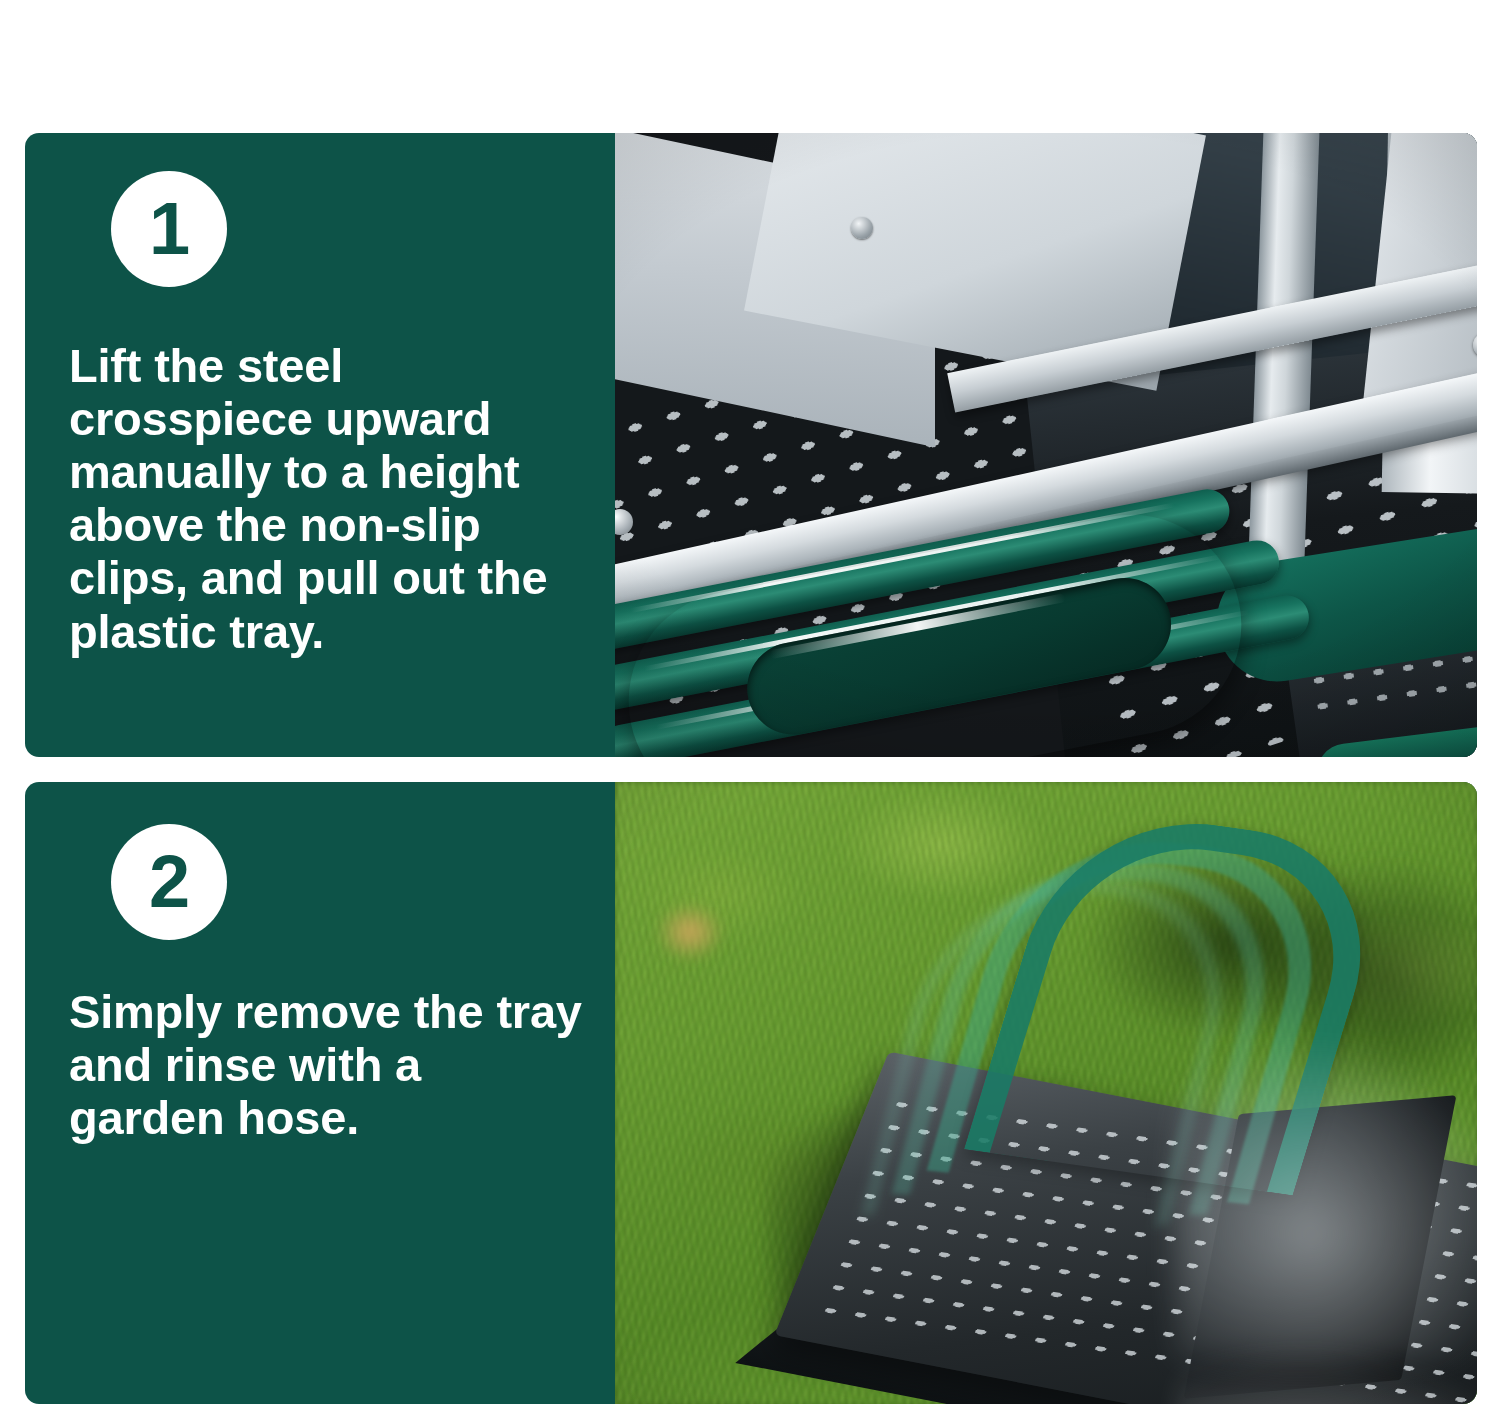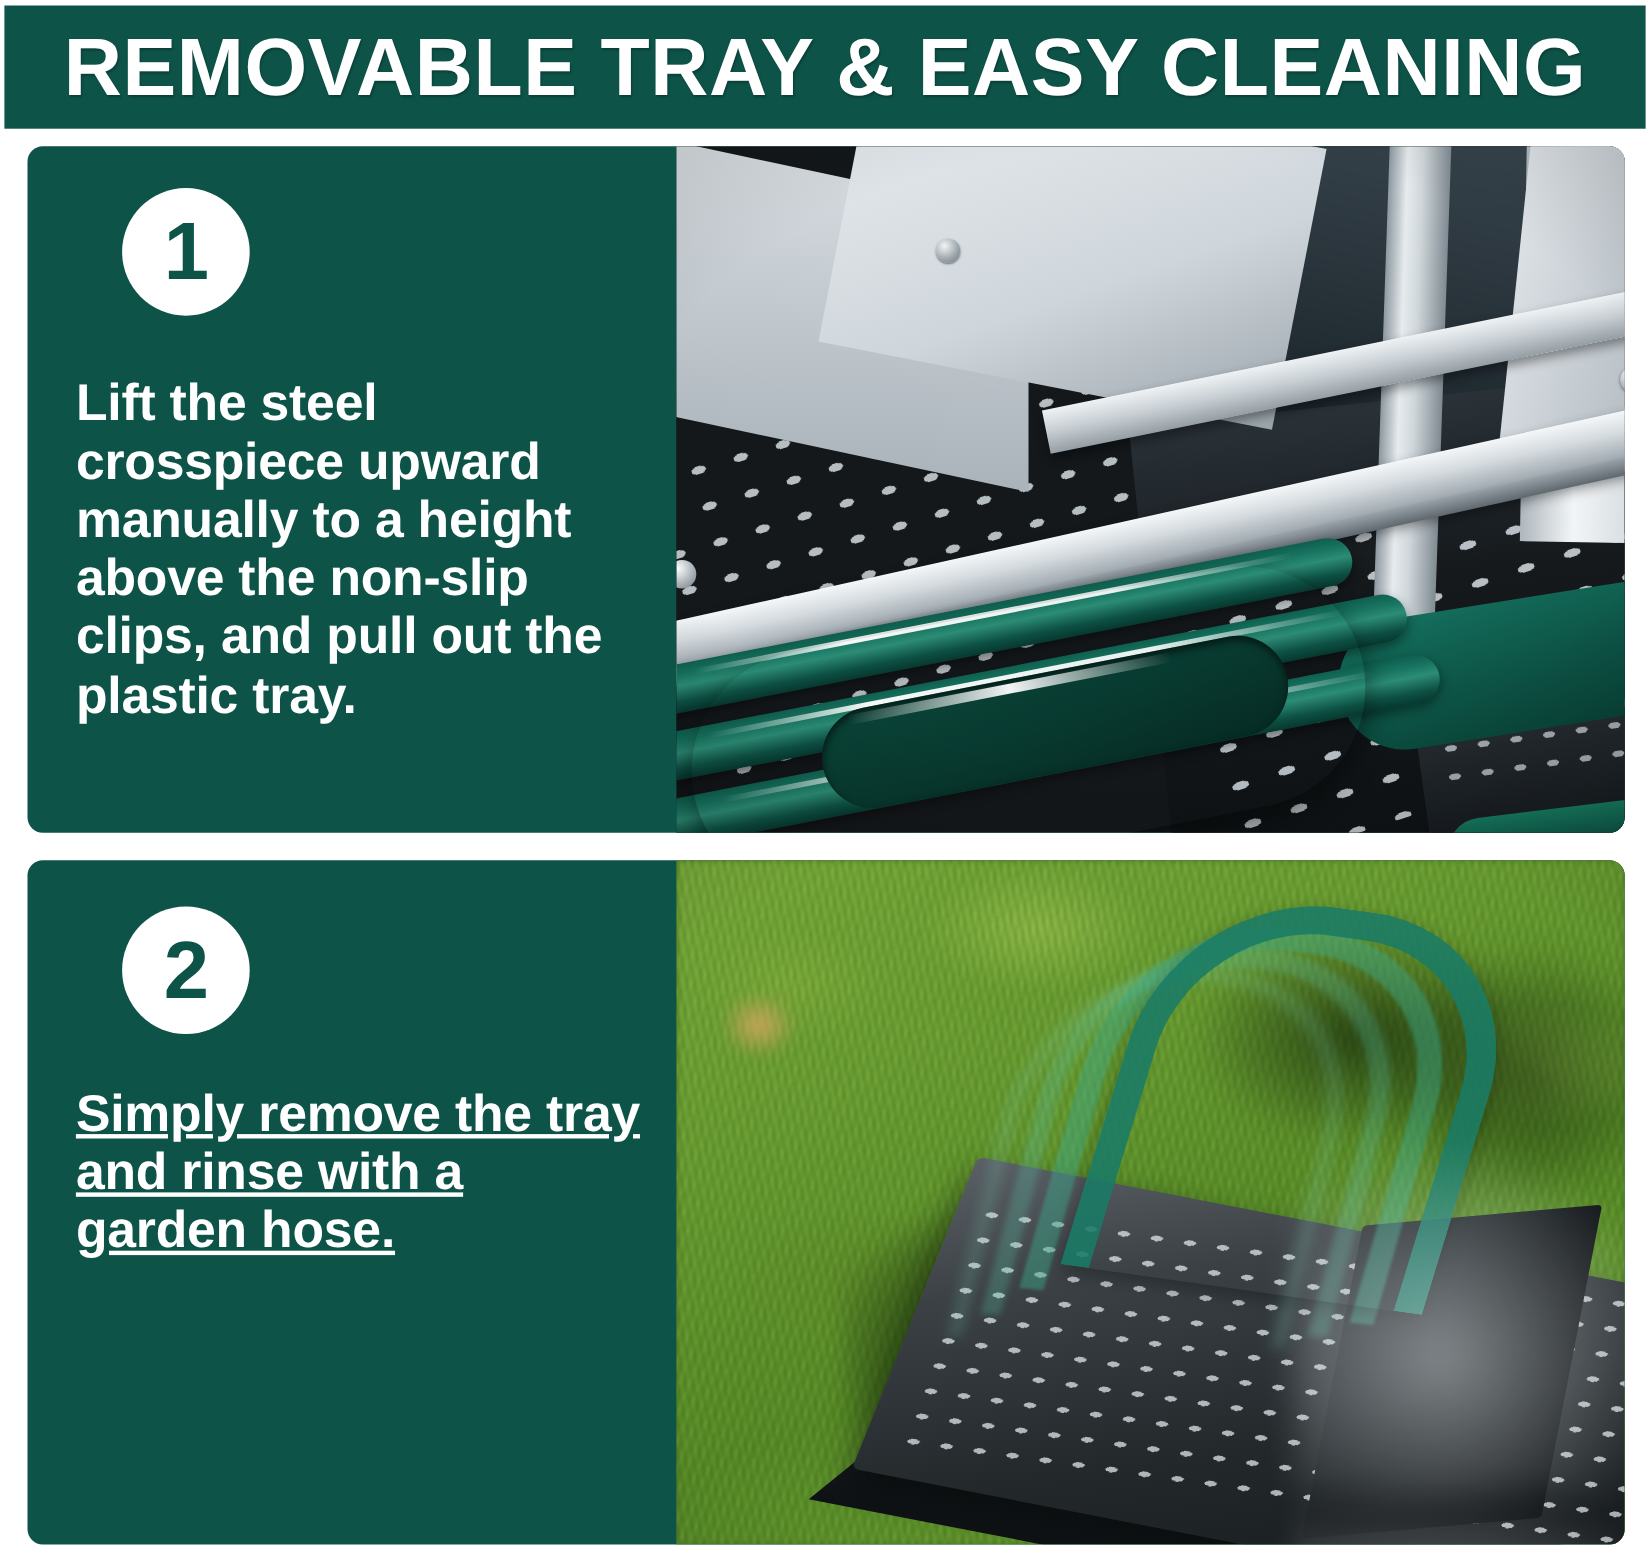--- a/index.html
+++ b/index.html
@@ -65,21 +65,21 @@
     position:absolute;
     color:#ffffff;
     font-weight:700;
     font-size:47px;
     line-height:1.13;
     letter-spacing:-0.2px;
     width:520px;
     font-family:"Liberation Sans","DejaVu Sans",sans-serif;
   }
   #panel-1 .step-text{left:44px;top:206px;}
-  #panel-2 .step-text{left:44px;top:203px;text-decoration:underline;}
+  #panel-2 .step-text{left:44px;top:203px;}
 
   .panel-photo{
     flex:1 1 auto;position:relative;overflow:hidden;
     background:#1a1a1a;
   }
 
   
   .p1{background:#14171a;}
   
   .p1-sheet-a{
@@ -353,23 +353,20 @@
   .p2-vignette{
     position:absolute;inset:0;
     background:radial-gradient(ellipse 115% 105% at 50% 50%,rgba(0,0,0,0) 55%,rgba(0,0,0,.25) 100%);
   }
 </style>
 </head>
 <body>
 
 <div class="page">
 
-  <div class="banner">
-    <div class="banner-title">REMOVABLE TRAY &amp; EASY CLEANING</div>
-  </div>
 
   <div class="panel" id="panel-1">
 
     <div class="panel-text">
       <div class="step-circle">1</div>
       <div class="step-text">Lift the steel crosspiece upward manually to a height above the non-slip clips, and pull out the plastic tray.</div>
     </div>
 
     <div class="panel-photo p1">
       <div class="p1-dark-top"></div>

